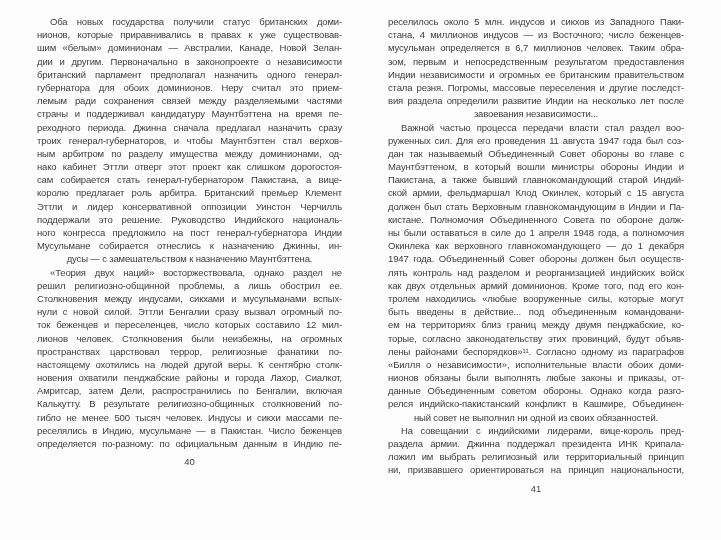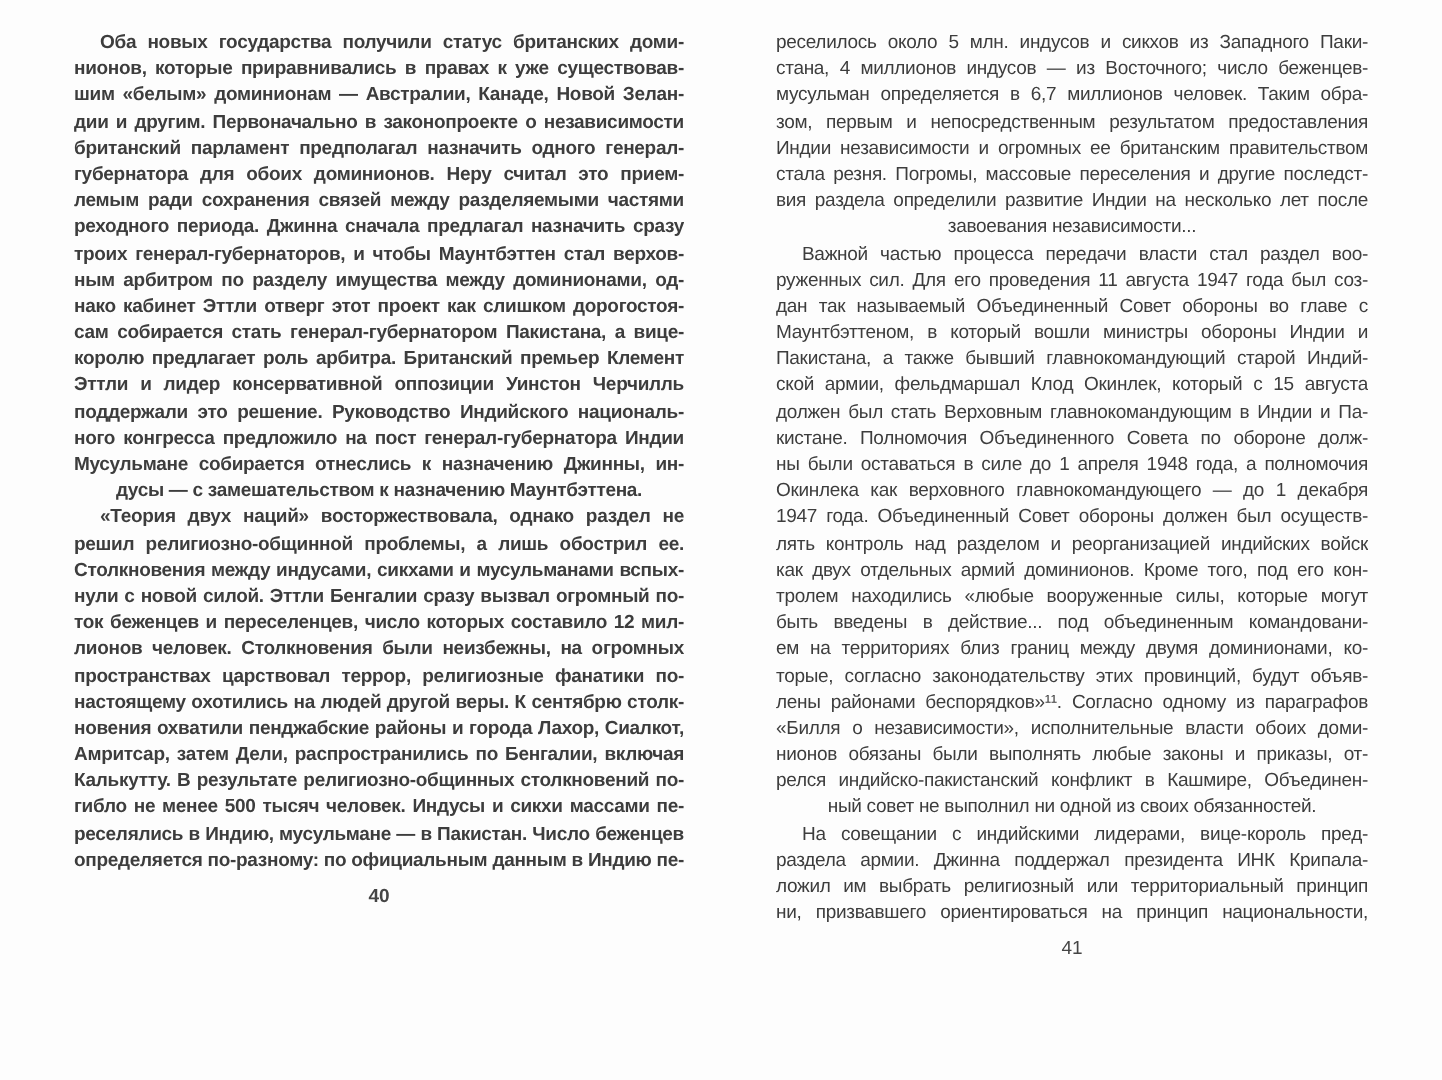--- a/index.html
+++ b/index.html
@@ -13,21 +13,21 @@
     height: 540px;
     background: #fdfdfd;
     overflow: hidden;
     font-family: "Liberation Sans", "DejaVu Sans", sans-serif;
     color: #3d3d3d;
   }
   .page {
     position: absolute;
     top: 15px;
   }
-  .page--left  { left: 37px;  width: 305px; font-weight: bold; }
+  .page--left  { left: 37px;  width: 305px; }
   .page--right { left: 388px; width: 296px; }
   .text-block {
     width: 100%;
     font-size: 9.5px;
     letter-spacing: -0.15px;
   }
   .line {
     height: 13.2px;
     line-height: 13.2px;
     overflow: hidden;
@@ -59,20 +59,21 @@
 
   <div class="page page--left">
     <div class="text-block">
         <div class="line indent">Оба новых государства получили статус британских доми-</div>
         <div class="line">нионов, которые приравнивались в правах к уже существовав-</div>
         <div class="line">шим «белым» доминионам — Австралии, Канаде, Новой Зелан-</div>
         <div class="line">дии и другим. Первоначально в законопроекте о независимости</div>
         <div class="line">британский парламент предполагал назначить одного генерал-</div>
         <div class="line">губернатора для обоих доминионов. Неру считал это прием-</div>
         <div class="line">лемым ради сохранения связей между разделяемыми частями</div>
+        <div class="line">страны и поддерживал кандидатуру Маунтбэттена на время пе-</div>
         <div class="line">реходного периода. Джинна сначала предлагал назначить сразу</div>
         <div class="line">троих генерал-губернаторов, и чтобы Маунтбэттен стал верхов-</div>
         <div class="line">ным арбитром по разделу имущества между доминионами, од-</div>
         <div class="line">нако кабинет Эттли отверг этот проект как слишком дорогостоя-</div>
         <div class="line">сам собирается стать генерал-губернатором Пакистана, а вице-</div>
         <div class="line">королю предлагает роль арбитра. Британский премьер Клемент</div>
         <div class="line">Эттли и лидер консервативной оппозиции Уинстон Черчилль</div>
         <div class="line">поддержали это решение. Руководство Индийского националь-</div>
         <div class="line">ного конгресса предложило на пост генерал-губернатора Индии</div>
         <div class="line">Мусульмане собирается отнеслись к назначению Джинны, ин-</div>
@@ -113,25 +114,26 @@
         <div class="line">ской армии, фельдмаршал Клод Окинлек, который с 15 августа</div>
         <div class="line">должен был стать Верховным главнокомандующим в Индии и Па-</div>
         <div class="line">кистане. Полномочия Объединенного Совета по обороне долж-</div>
         <div class="line">ны были оставаться в силе до 1 апреля 1948 года, а полномочия</div>
         <div class="line">Окинлека как верховного главнокомандующего — до 1 декабря</div>
         <div class="line">1947 года. Объединенный Совет обороны должен был осуществ-</div>
         <div class="line">лять контроль над разделом и реорганизацией индийских войск</div>
         <div class="line">как двух отдельных армий доминионов. Кроме того, под его кон-</div>
         <div class="line">тролем находились «любые вооруженные силы, которые могут</div>
         <div class="line">быть введены в действие... под объединенным командовани-</div>
-        <div class="line">ем на территориях близ границ между двумя доминионами, ко-</div>
+        <div class="line">ем на территориях близ границ между двумя пенджабские, ко-</div>
         <div class="line">торые, согласно законодательству этих провинций, будут объяв-</div>
         <div class="line">лены районами беспорядков»¹¹. Согласно одному из параграфов</div>
         <div class="line">«Билля о независимости», исполнительные власти обоих доми-</div>
         <div class="line">нионов обязаны были выполнять любые законы и приказы, от-</div>
+        <div class="line">данные Объединенным советом обороны. Однако когда разго-</div>
         <div class="line">релся индийско-пакистанский конфликт в Кашмире, Объединен-</div>
         <div class="line end">ный совет не выполнил ни одной из своих обязанностей.</div>
         <div class="line indent">На совещании с индийскими лидерами, вице-король пред-</div>
         <div class="line">раздела армии. Джинна поддержал президента ИНК Крипала-</div>
         <div class="line">ложил им выбрать религиозный или территориальный принцип</div>
         <div class="line">ни, призвавшего ориентироваться на принцип национальности,</div>
       </div>
     <div class="page-number">41</div>
   </div>
 

